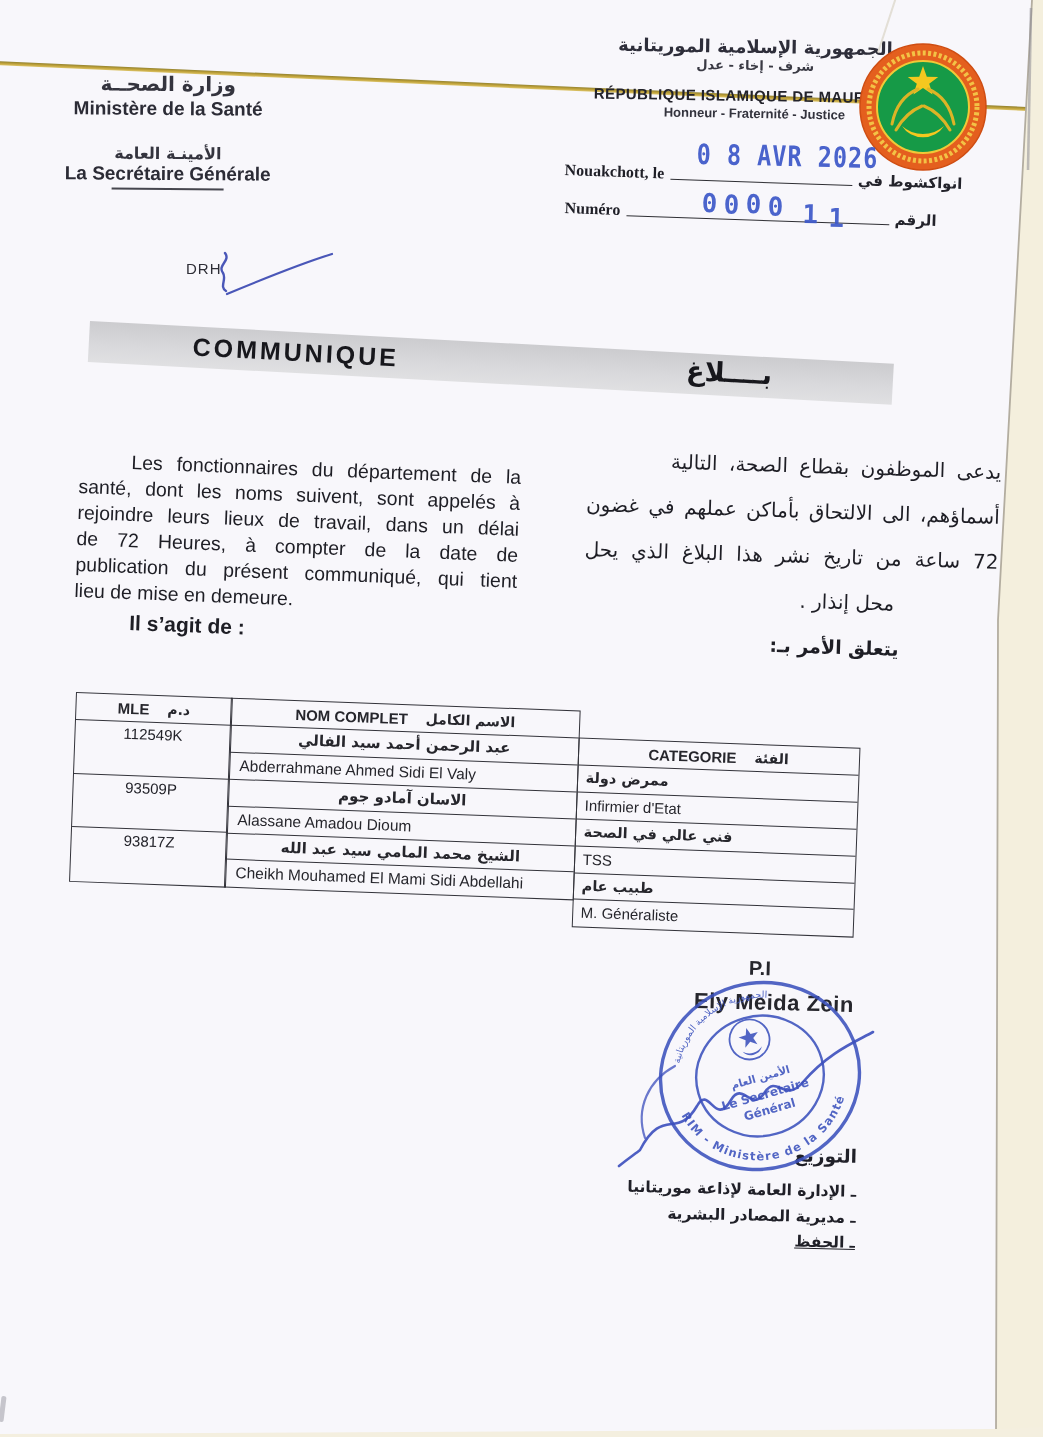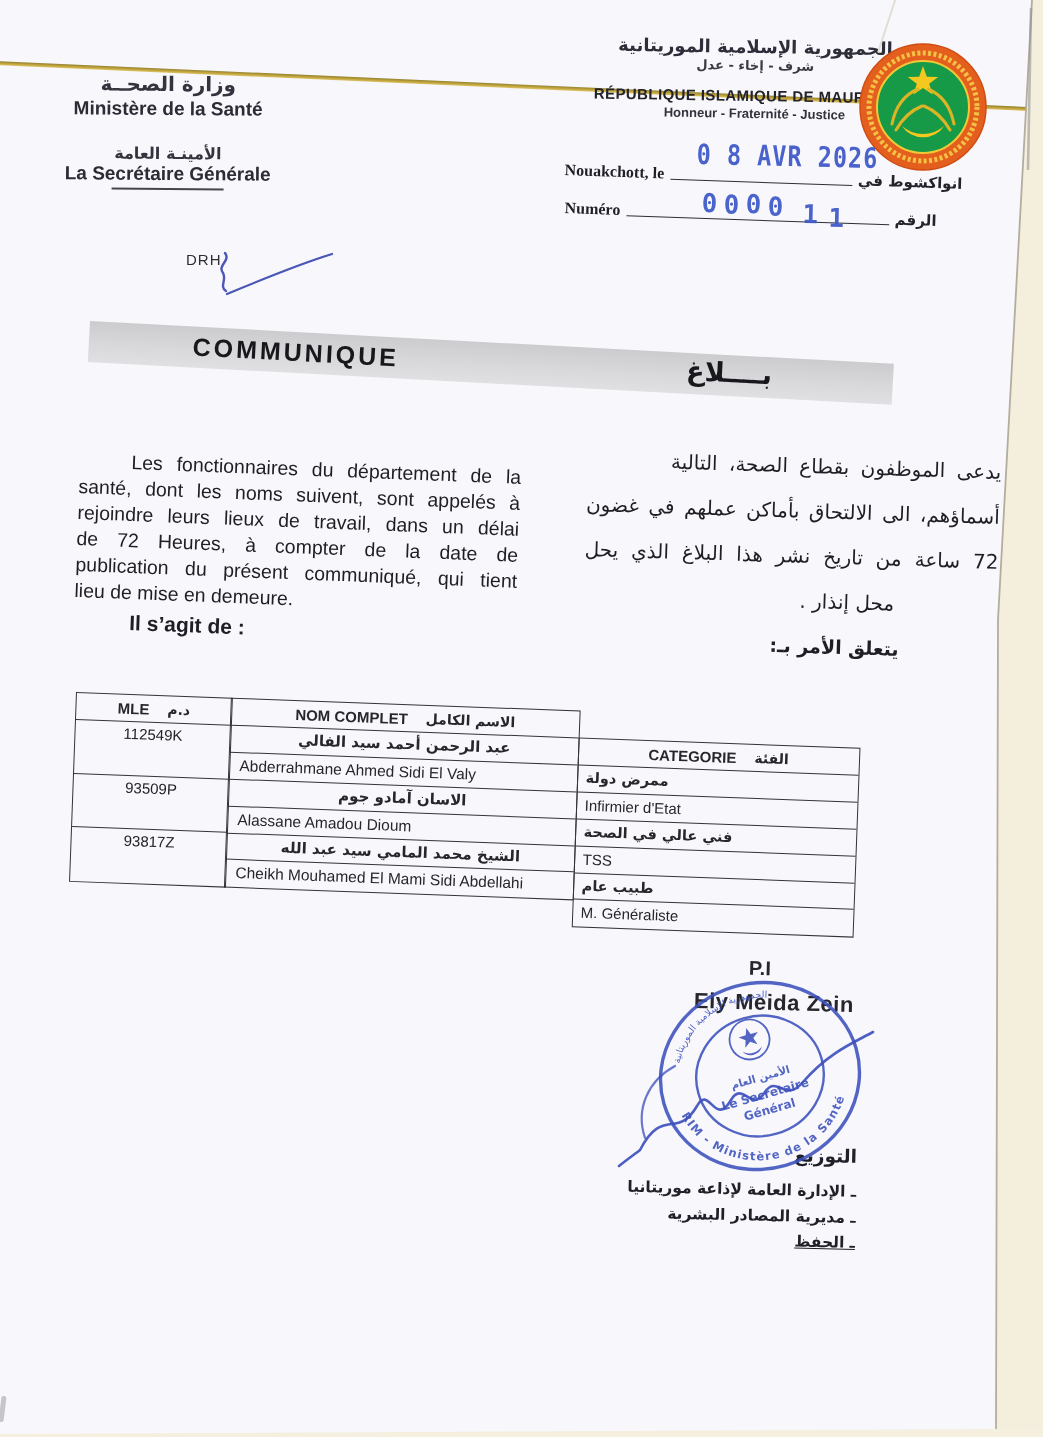--- a/index.html
+++ b/index.html
@@ -12,21 +12,21 @@
   
   #gold-line{left:-6px;top:61px;width:1065px;height:4px;z-index:1;
     background:linear-gradient(180deg,#93822e 0%,#c3a53d 55%,#dcc469 100%);
     transform-origin:left top;transform:rotate(2.55deg);}
   #hdr-left{left:58px;top:72px;width:220px;text-align:center;transform:rotate(.4deg);z-index:2;}
   #hdr-left .min-ar{font-size:20px;font-weight:bold;color:#34343e;}
   #hdr-left .min-fr{font-size:19px;font-weight:bold;color:#2c2c36;margin-top:2px;}
   #hdr-left .sg-ar{font-size:16px;font-weight:bold;margin-top:24px;color:#34343e;}
   #hdr-left .sg-fr{font-size:19px;font-weight:bold;color:#2c2c36;}
   #hdr-left .sg-underline{width:112px;height:0;border-bottom:2px solid #46464e;margin:3px auto 0;}
-  #drh{left:186px;top:251px;font-size:15px;letter-spacing:1px;color:#2e2e36;z-index:2;}
+  #drh{left:186px;top:260px;font-size:15px;letter-spacing:1px;color:#2e2e36;z-index:2;}
   #drh-scrawl{left:205px;top:247px;z-index:2;}
 
   #hdr-right{left:552px;top:36px;width:406px;text-align:center;transform:rotate(.9deg);z-index:2;}
   #hdr-right .rep-ar{font-size:18px;font-weight:bold;color:#2e2e3a;}
   #hdr-right .motto-ar{font-size:13px;font-weight:600;color:#3a3a44;margin-top:1px;}
   #hdr-right .rep-fr{font-size:15px;font-weight:bold;letter-spacing:.4px;color:#23232b;margin-top:14px;}
   #hdr-right .motto-fr{font-size:13px;font-weight:600;color:#33333d;margin-top:2px;}
   #seal{left:856px;top:40px;width:134px;height:134px;z-index:3;}
 
   .fill-row{display:flex;align-items:flex-end;transform:rotate(2deg);transform-origin:left top;z-index:2;}

